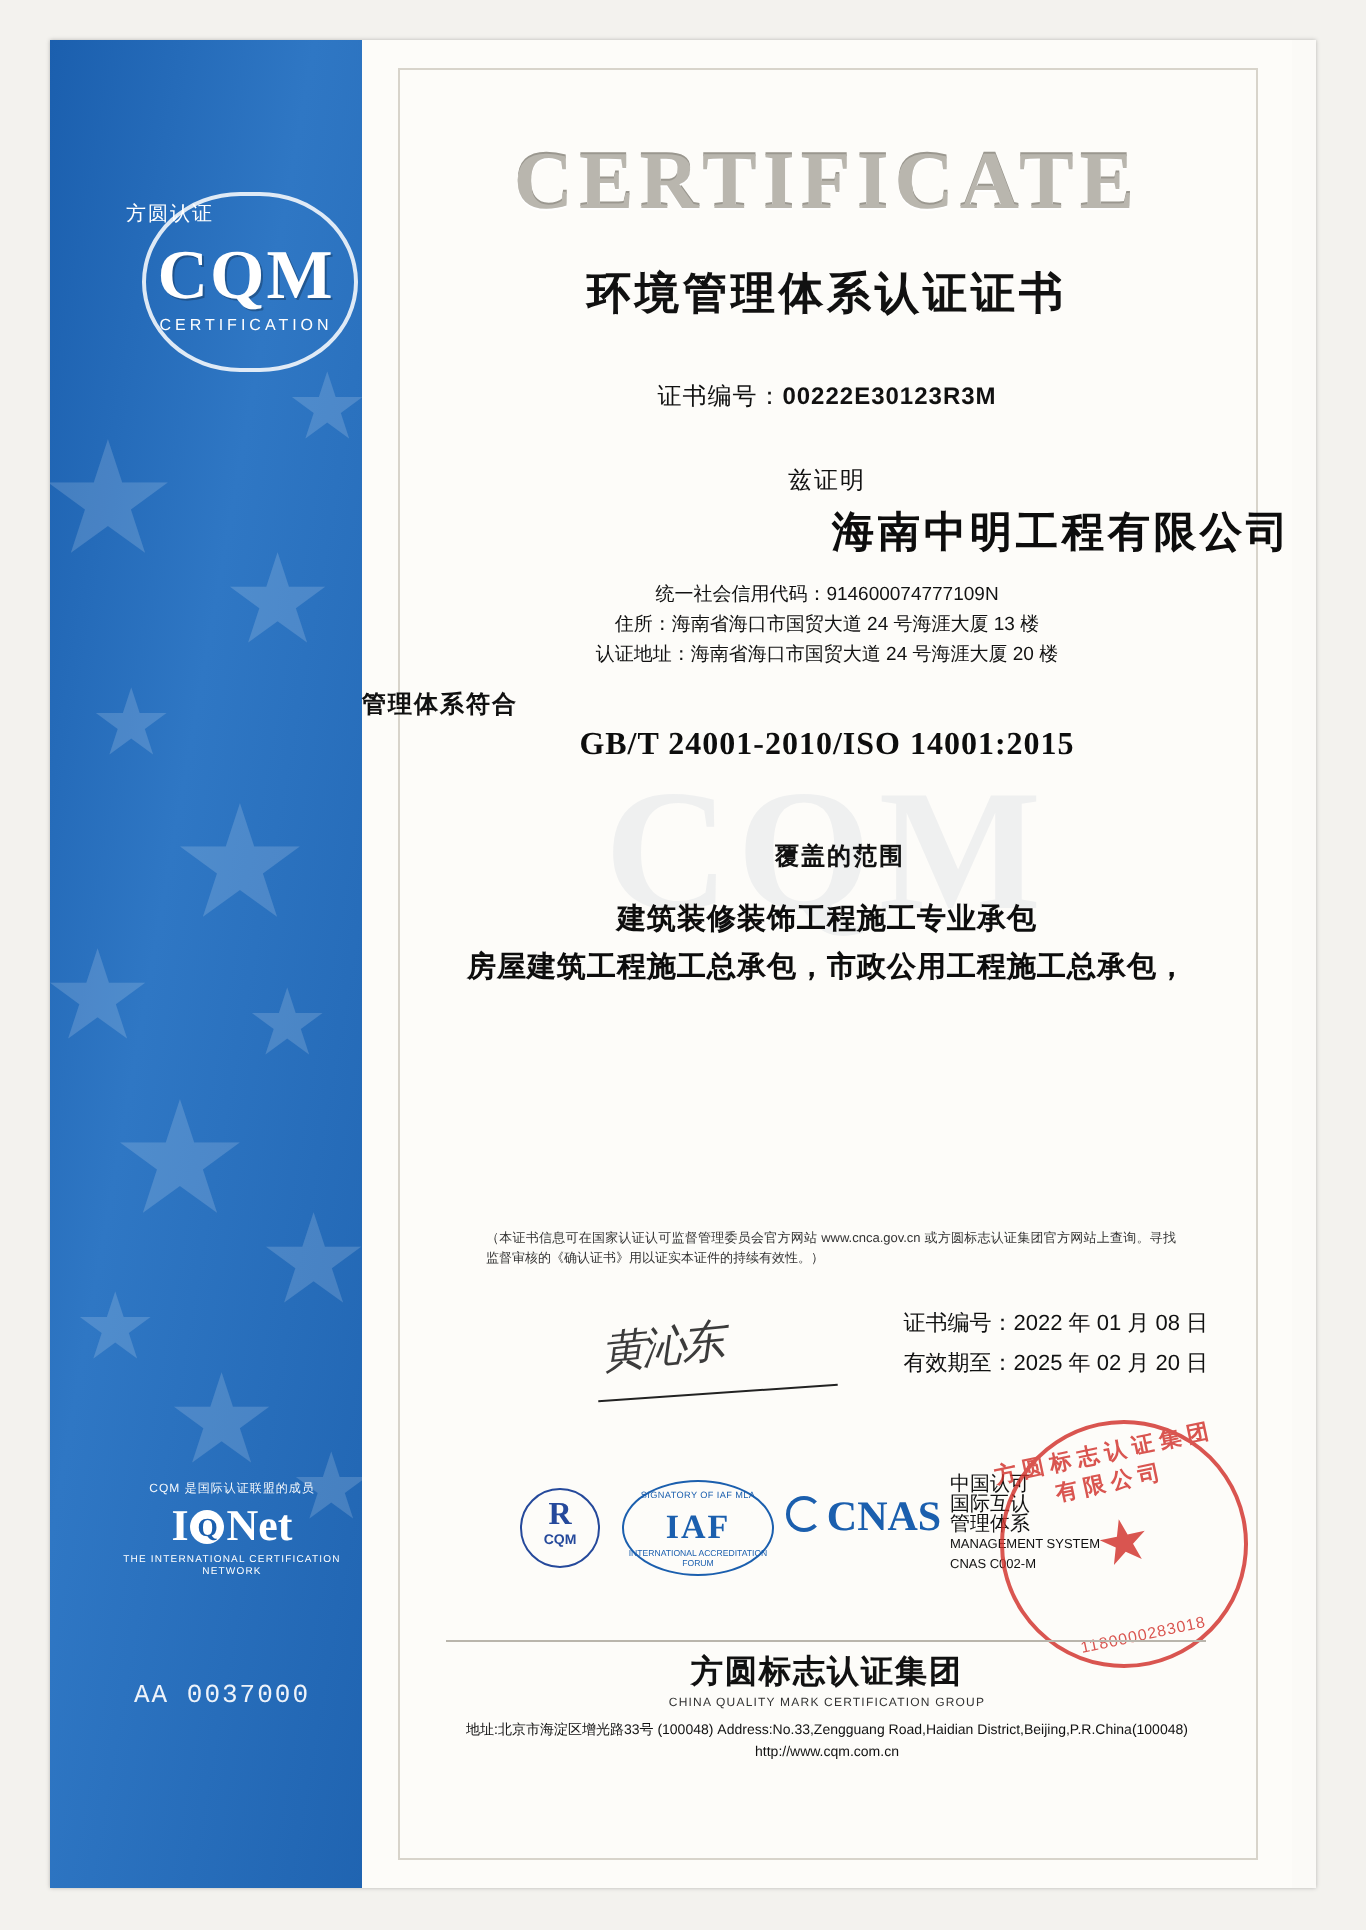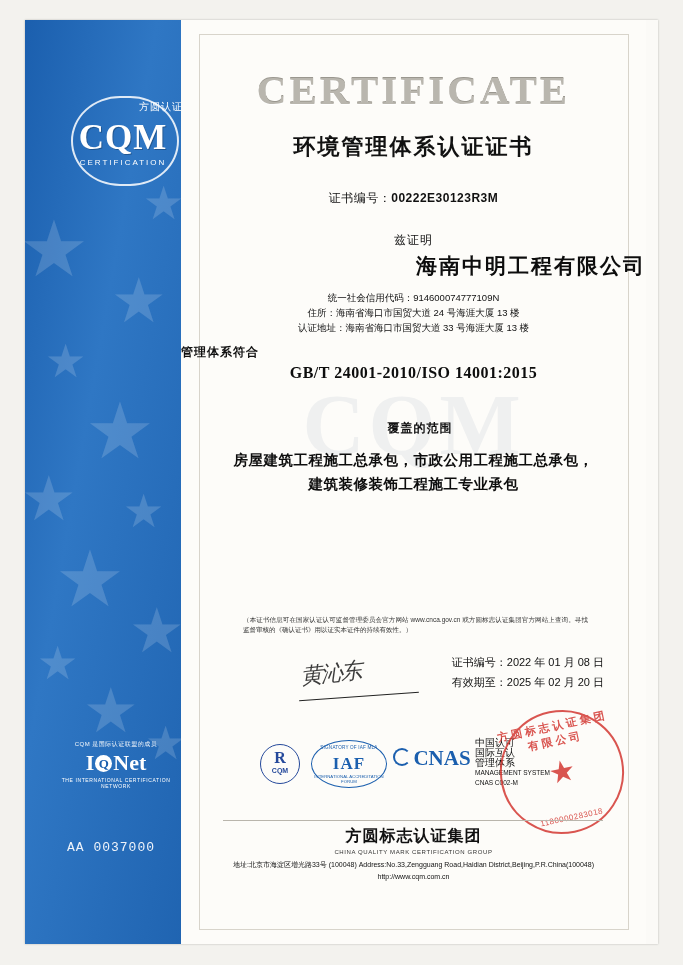--- a/index.html
+++ b/index.html
@@ -82,21 +82,21 @@
     font-size: 35px;
     letter-spacing: 1px;
     color: #ffffff;
     text-shadow: 1px 1px 0 rgba(0,0,0,0.25);
   }
   .cqm-badge .cqm-cn {
     position: absolute;
     left: 0;
     top: 8px;
     width: 120px;
-    text-align: right;
+    text-align: left;
     font-size: 10px;
     color: #ffffff;
     letter-spacing: 1px;
   }
   .cqm-badge .cqm-sub {
     position: absolute;
     left: 0;
     top: 66px;
     width: 120px;
     text-align: center;
@@ -561,30 +561,30 @@
       <div class="cert-no">
         <span>证书编号：</span><b>00222E30123R3M</b>
       </div>
 
       <div class="hereby">兹证明</div>
       <div class="company">海南中明工程有限公司</div>
 
       <div class="info-block">
         <div>统一社会信用代码：914600074777109N</div>
         <div>住所：海南省海口市国贸大道 24 号海涯大厦 13 楼</div>
-        <div>认证地址：海南省海口市国贸大道 33 号海涯大厦 13 楼</div>
+        <div>认证地址：海南省海口市国贸大道 24 号海涯大厦 20 楼</div>
       </div>
 
       <div class="std-label">管理体系符合</div>
       <div class="std-value">GB/T 24001-2010/ISO 14001:2015</div>
 
       <div class="scope-label">覆盖的范围</div>
       <div class="scope-text">
+        <div>建筑装修装饰工程施工专业承包</div>
         <div>房屋建筑工程施工总承包，市政公用工程施工总承包，</div>
-        <div>建筑装修装饰工程施工专业承包</div>
       </div>
 
       <div class="note">（本证书信息可在国家认证认可监督管理委员会官方网站 www.cnca.gov.cn 或方圆标志认证集团官方网站上查询。寻找监督审核的《确认证书》用以证实本证件的持续有效性。）</div>
 
       <div class="dates">
         <div><span>证书编号：</span><span>2022 年 01 月 08 日</span></div>
         <div><span>有效期至：</span><span>2025 年 02 月 20 日</span></div>
       </div>
 
       <div class="signature">黄沁东</div>

